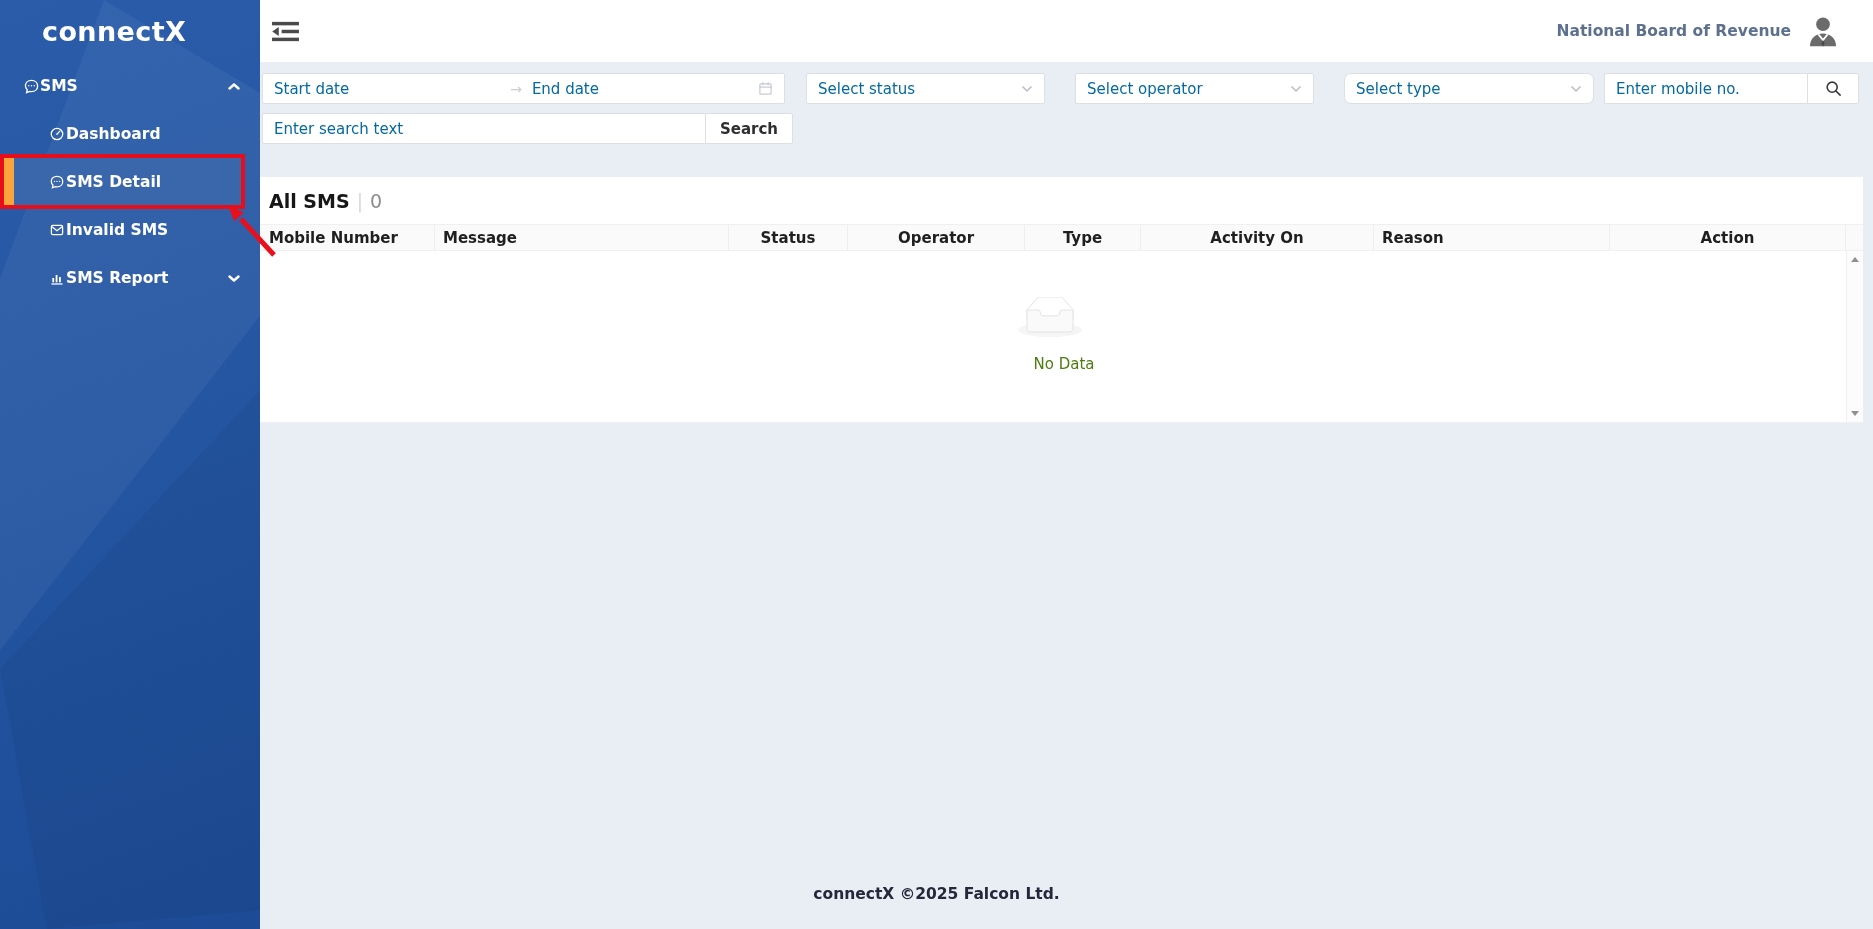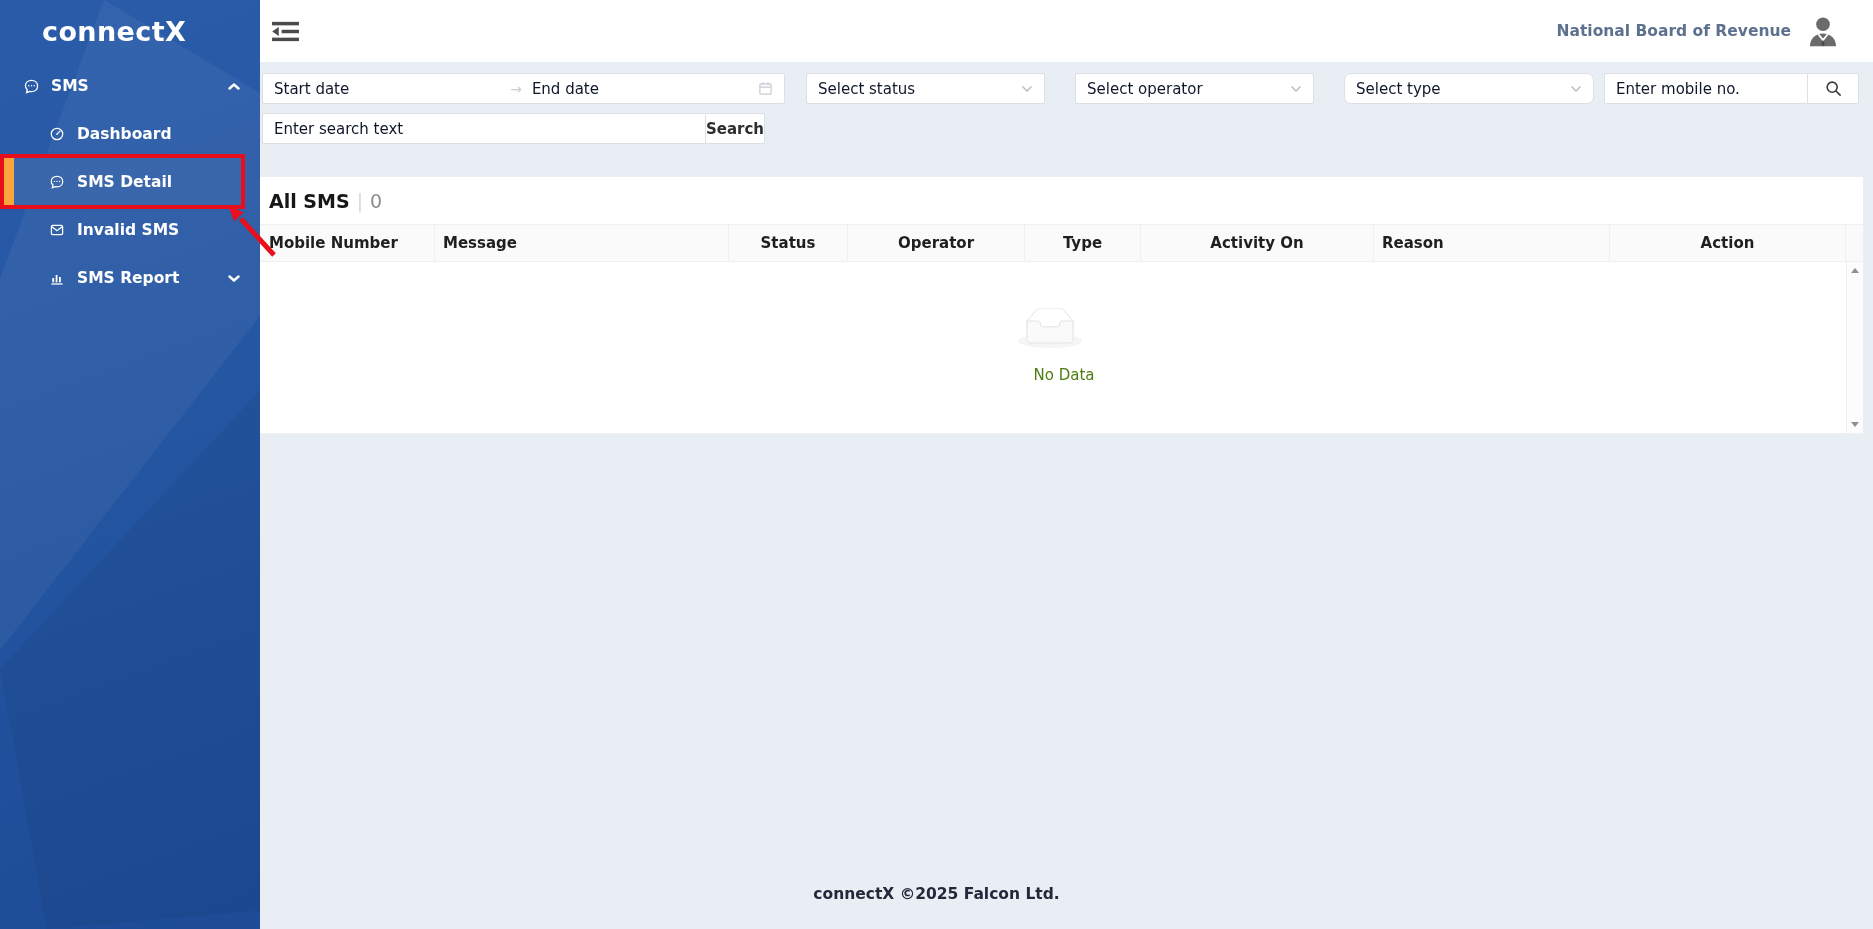--- a/index.html
+++ b/index.html
@@ -30,21 +30,21 @@
     position:relative; height:62px; padding:16px 0 0 42px;
     color:#fff; font-size:27px; font-weight:700; letter-spacing:.4px; z-index:2;
   }
   .menu { position:relative; z-index:2; }
   .menu-item {
     position:relative; height:48px; display:flex; align-items:center;
     color:#fff; font-size:15.5px; font-weight:700; cursor:pointer;
   }
   .menu-item.top { padding:0 20px 0 22px; }
   .menu-item.sub { padding-left:48px; }
-  .menu-item .label { margin-left:11px; white-space:nowrap; }
+  .menu-item .label { white-space:nowrap; }
   .menu-item .chev { margin-left:auto; display:flex; }
   .menu-item.selected { background:#3a66ab; width:245px; }
   .menu-item.selected::before {
     content:""; position:absolute; left:4px; top:0; bottom:1px; width:10px; background:#f9a43c;
   }
   .icon { display:flex; align-items:center; justify-content:center; width:18px; height:18px; flex:0 0 18px; }
 
   
   .red-box {
     position:absolute; left:0; top:154px; width:245px; height:55px;
@@ -62,47 +62,47 @@
   .avatar { margin-left:14px; display:flex; }
 
   .filters { padding:11px 14px 12px; }
   .frow { display:flex; align-items:flex-end; }
   .frow2 { margin-top:9px; }
   .ctrl {
     background:#fff; border:1px solid #dcdfe4; border-radius:2px; height:31px;
     display:flex; align-items:center; font-size:15px; color:#444;
   }
   .ctrl input { border:none; outline:none; font:inherit; color:#444; width:100%; background:transparent; }
-  .ctrl input::placeholder, .placeholder { color:#0f172a; }
+  .ctrl input::placeholder, .placeholder { color:#0369a1; }
   .range { width:523px; padding:0 11px; margin-right:21px; }
   .range .date-in { flex:1 1 0; min-width:0; }
   .range .sep-arrow { margin:0 10px; color:#c9cdd4; font-size:14px; line-height:1; }
   .select { justify-content:space-between; padding:0 11px; cursor:pointer; }
   .sel-status, .sel-operator { width:239px; margin-right:30px; }
   .sel-type { width:250px; margin-right:10px;border-radius:7px; }
   .mobile { width:203px; padding:0 11px; border-radius:2px 0 0 2px; border-right:none; }
   .btn {
     height:31px; background:#fff; border:1px solid #dcdfe4; border-radius:0 2px 2px 0;
     display:flex; align-items:center; justify-content:center; cursor:pointer;
     font-family:inherit; font-size:15px; font-weight:600; color:#2e2e2e;
   }
   .icon-btn { width:52px; }
   .search-text { width:443px; padding:0 11px; border-right:none; border-radius:2px 0 0 2px; }
-  .search-btn { width:60px; }
+  .search-btn { width:88px; }
 
   
   .card { margin:0 10px 0 6px; background:#fff; }
   .card-head { padding:13px 15px 12px; font-size:19px; display:flex; align-items:baseline;margin-top:21px; }
   .card-title { font-weight:700; color:#171717; }
   .card-sep { color:#d8d8d8; margin:0 7px; font-weight:400; }
   .card-count { color:#8c8c8c; }
 
   .thead {
     display:grid; grid-template-columns:181px 294px 119px 177px 116px 233px 236px 1fr 17px;
-    background:#fafafa; border-top:1px solid #f0f0f0; border-bottom:1px solid #f0f0f0; height:38px;
+    background:#fafafa; border-top:1px solid #f0f0f0; border-bottom:1px solid #f0f0f0; height:27px;
   }
   .th {
     display:flex; align-items:center; justify-content:center;
     font-size:15px; font-weight:700; color:#1f1f1f; border-right:1px solid #efefef;
     white-space:nowrap; overflow:hidden;
   }
   .th.left { justify-content:flex-start; padding-left:8px; }
   .th.first { padding-left:15px; }
   .th.fill { border-right:none; }
 

